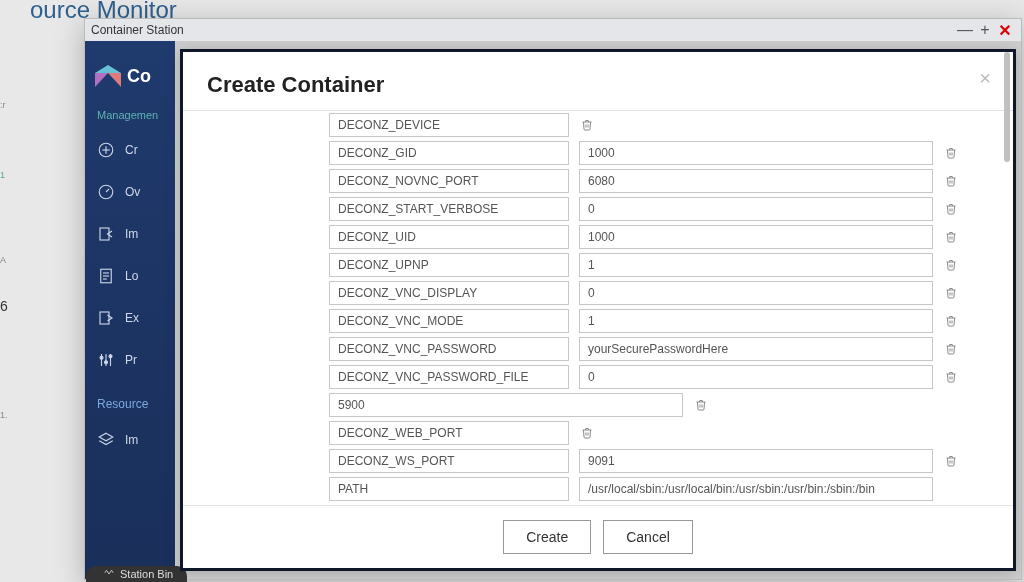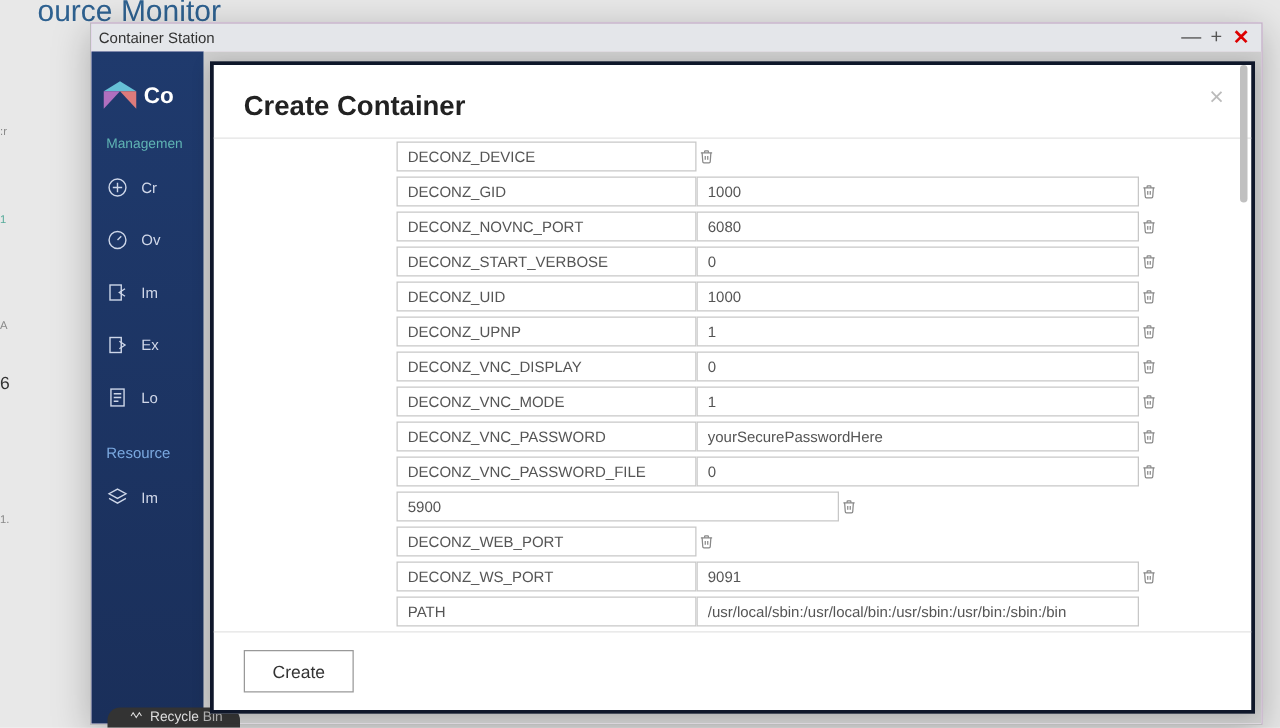--- a/index.html
+++ b/index.html
@@ -1,18 +1,18 @@
 <!DOCTYPE html>
 <html><head>
 <meta charset="utf-8">
 <style>
 html,body{margin:0;padding:0;height:100%;width:100%;font-family:-apple-system,BlinkMacSystemFont,"Segoe UI",Arial,sans-serif;font-size:13px;background:#e8e8e8;overflow:hidden}
 *{box-sizing:border-box}
 .bg-partial-title{position:absolute;top:-4px;left:30px;font-size:24px;color:#2e6190}
-.window{position:absolute;left:72px;top:18px;width:938px;height:562px;background:#f0abfc;border:1px solid #bbb;box-shadow:0 6px 28px rgba(0,0,0,.25);display:flex;flex-direction:column}
+.window{position:absolute;left:84px;top:18px;width:938px;height:562px;background:#0f172a;border:1px solid #bbb;box-shadow:0 6px 28px rgba(0,0,0,.25);display:flex;flex-direction:column}
 .win-title{height:22px;background:#e4e6ea;display:flex;align-items:center;padding:0 6px;font-size:12px;color:#333;user-select:none}
 .win-spacer{flex:1}
 .win-btn{width:20px;height:20px;display:flex;align-items:center;justify-content:center;font-size:16px;color:#555;cursor:pointer}
 .win-btn.close{color:#d00;font-weight:bold}
 .app-body{flex:1;display:flex;background:#fff;position:relative;overflow:hidden}
 .sidebar{width:90px;background:linear-gradient(#1f3a6d,#1a2f5a);color:#cdd6e8;display:flex;flex-direction:column;padding-top:24px;font-size:12px}
 .logo-row{display:flex;align-items:center;gap:6px;padding:0 10px 14px 10px}
 .logo-cube{width:26px;height:22px;position:relative}
 .logo-cube span{position:absolute;display:block}
 .lc-top{width:0;height:0;border-left:13px solid transparent;border-right:13px solid transparent;border-bottom:8px solid #66c0d6;top:0;left:0}
@@ -35,27 +35,27 @@
 .bg-tray .mail:before{content:"";position:absolute;left:2px;top:2px;width:0;height:0;border-left:8px solid transparent;border-right:8px solid transparent;border-top:6px solid #d13535}
 .bg-tray .cal{width:20px;height:16px;border:1.5px solid #aaa;border-radius:2px;position:relative;background:linear-gradient(#d14848 25%,#fff 25%)}
 
 .overlay{position:absolute;inset:0;background:rgba(60,60,60,.25);z-index:5}
 .modal{position:absolute;left:5px;right:5px;top:8px;bottom:8px;background:#fff;border:3px solid #0f172a;box-shadow:0 2px 14px rgba(0,0,0,.2);display:flex;flex-direction:column;z-index:10}
 .modal-head{padding:20px 24px 12px;font-size:22px;font-weight:600;color:#222;position:relative;border-bottom:1px solid #e3e3e3}
 .modal-close{position:absolute;top:14px;right:16px;font-size:20px;color:#bbb;cursor:pointer;background:none;border:none}
 .modal-body{flex:1;overflow:auto;padding:0 0 8px 40px}
 .modal-body-inner{padding-right:18px}
 .env-rows{padding-top:2px;padding-left:106px}
-.env-row{display:flex;align-items:center;margin-bottom:4px}
+.env-row{display:flex;gap:10px;align-items:center;margin-bottom:4px}
 .env-key,.env-val{height:24px;border:1px solid #c7c7c7;padding:2px 8px;font-size:12px;color:#555}
 .env-key{width:240px}
 .env-val{width:354px}
 .trash{color:#888;cursor:pointer;width:16px;display:flex;justify-content:center}
 .trash svg{width:12px;height:14px}
-.modal-foot{padding:14px 24px;display:flex;justify-content:flex-start;gap:12px;border-top:1px solid #e3e3e3}
+.modal-foot{padding:14px 24px;display:flex;justify-content:center;gap:12px;border-top:1px solid #e3e3e3}
 .btn{padding:8px 22px;border:1px solid #999;background:#fff;color:#333;font-size:14px;cursor:pointer}
 .recycle-bar{position:absolute;left:86px;bottom:0;background:#333;color:#ddd;font-size:11px;padding:2px 14px 2px 18px;display:flex;align-items:center;gap:6px;border-radius:10px 10px 0 0}
 .recycle-bar svg{width:10px;height:10px}
 .sb-track{position:absolute;right:2px;top:0;bottom:0;width:14px}
 .sb-thumb{position:absolute;top:0;right:1px;width:6px;height:110px;background:#c0c0c0;border-radius:3px}
 .left-ticks{position:absolute;left:0;top:60px;bottom:0;width:12px}
 .left-ticks span{position:absolute;font-size:9px;color:#888}
 </style>
 </head>
 <body>
@@ -115,36 +115,49 @@
             <svg viewBox="0 0 24 24" fill="none" stroke="#cdd6e8" stroke-width="1.5">
               <rect x="4" y="4" width="12" height="16"></rect>
               <polyline points="20 8 14 12 20 16"></polyline>
             </svg>
           </span>
         <span>Im</span>
       </div>
       <div class="side-item">
         <span class="side-icon">
             <svg viewBox="0 0 24 24" fill="none" stroke="#cdd6e8" stroke-width="1.5">
-              <rect x="4" y="4" width="12" height="16"></rect>
-              <polyline points="14 8 20 12 14 16"></polyline>
-            </svg>
-          </span>
-        <span>Ex</span>
-      </div>
-      <div class="side-item">
-        <span class="side-icon">
-            <svg viewBox="0 0 24 24" fill="none" stroke="#cdd6e8" stroke-width="1.5">
               <rect x="5" y="3" width="14" height="18"></rect>
               <line x1="8" y1="8" x2="16" y2="8"></line>
               <line x1="8" y1="12" x2="16" y2="12"></line>
               <line x1="8" y1="16" x2="13" y2="16"></line>
             </svg>
           </span>
         <span>Lo</span>
+      </div>
+      <div class="side-item">
+        <span class="side-icon">
+            <svg viewBox="0 0 24 24" fill="none" stroke="#cdd6e8" stroke-width="1.5">
+              <rect x="4" y="4" width="12" height="16"></rect>
+              <polyline points="14 8 20 12 14 16"></polyline>
+            </svg>
+          </span>
+        <span>Ex</span>
+      </div>
+      <div class="side-item">
+        <span class="side-icon">
+            <svg viewBox="0 0 24 24" fill="none" stroke="#cdd6e8" stroke-width="1.5">
+              <line x1="6" y1="4" x2="6" y2="20"></line>
+              <line x1="12" y1="4" x2="12" y2="20"></line>
+              <line x1="18" y1="4" x2="18" y2="20"></line>
+              <circle cx="6" cy="9" r="2" fill="#cdd6e8"></circle>
+              <circle cx="12" cy="15" r="2" fill="#cdd6e8"></circle>
+              <circle cx="18" cy="7" r="2" fill="#cdd6e8"></circle>
+            </svg>
+          </span>
+        <span>Pr</span>
       </div>
 
       <div class="resource-label">Resource</div>
       <div class="side-item">
         <span class="side-icon">
             <svg viewBox="0 0 24 24" fill="none" stroke="#cdd6e8" stroke-width="1.5">
               <polygon points="12 3 21 8 12 13 3 8 12 3"></polygon>
               <polyline points="3 13 12 18 21 13"></polyline>
             </svg>
           </span>
@@ -343,25 +356,26 @@
                 </div>
                 <div class="env-row">
                   <input class="env-key" value="PATH" style="">
                   <input class="env-val" value="/usr/local/sbin:/usr/local/bin:/usr/sbin:/usr/bin:/sbin:/bin" style="">
                 </div>
               </div>
           </div>
         </div>
         <div class="modal-foot">
           <button class="btn">Create</button>
+          <button class="btn">Cancel</button>
         </div>
       </div>
 
     </div>
   </div>
 </div>
 
 <div class="recycle-bar">
   <svg viewBox="0 0 24 24" fill="none" stroke="#ddd" stroke-width="2">
       <polyline points="2 9 6 3 12 12 18 3 22 9"></polyline>
     </svg>
-  <span>Recycle Bin</span>
+  <span>Station Bin</span>
 </div>
 
 </body></html>

